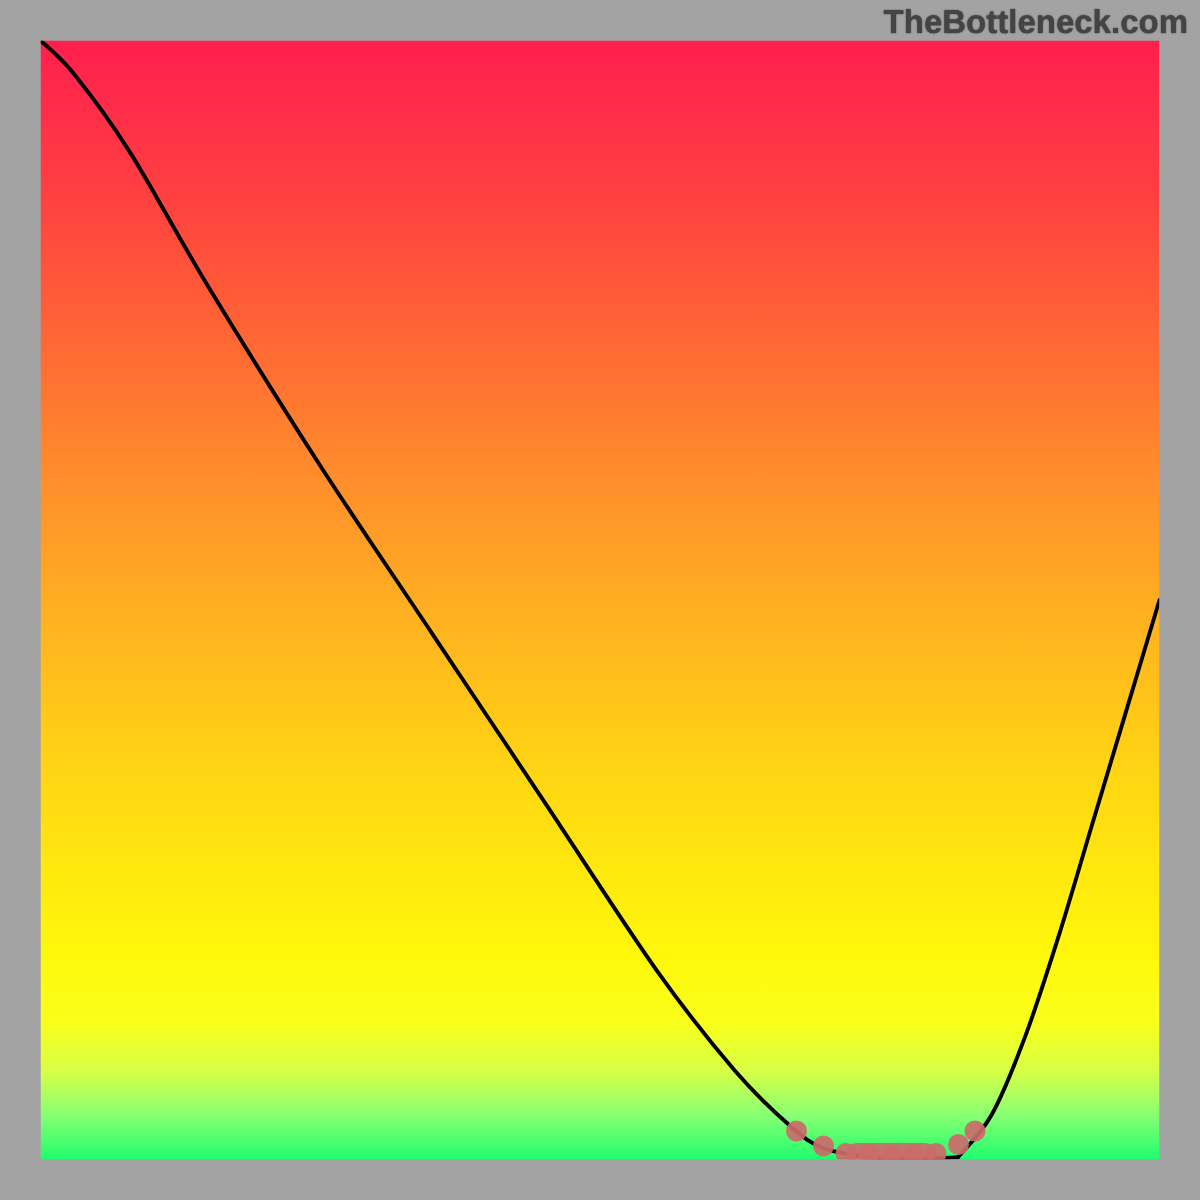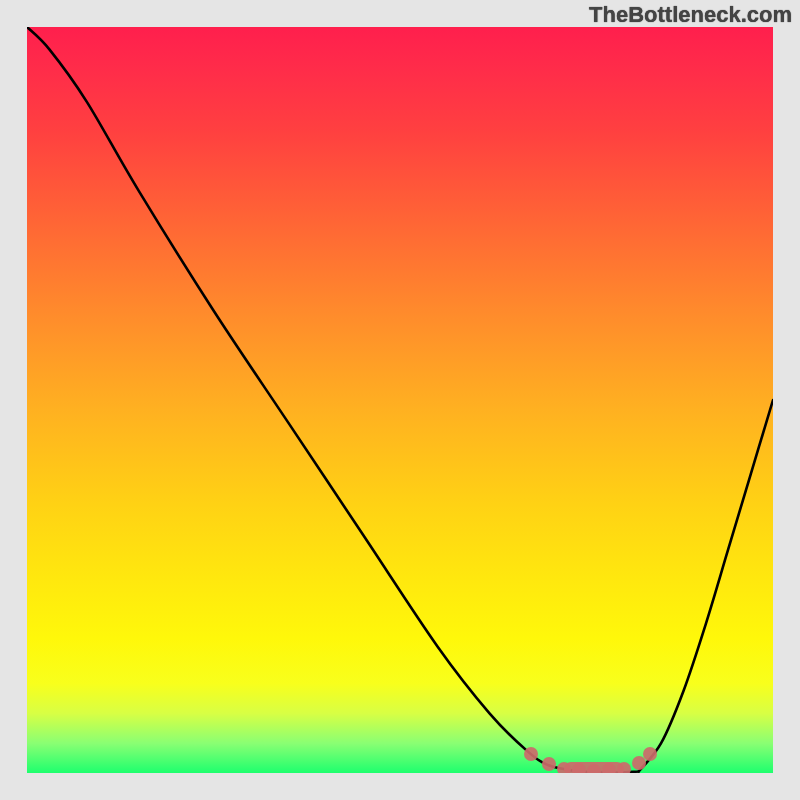--- a/index.html
+++ b/index.html
@@ -7,21 +7,21 @@
     padding: 0;
     width: 800px;
     height: 800px;
     background: #000;
     overflow: hidden;
   }
   .container {
     position: relative;
     width: 800px;
     height: 800px;
-    background: #e5e5e5;
+    background: #a3a3a3;
   }
   .watermark {
     position: absolute;
     top: 2px;
     right: 8px;
     color: #444;
     font-family: Arial, Helvetica, sans-serif;
     font-size: 22px;
     font-weight: bold;
     z-index: 30;

